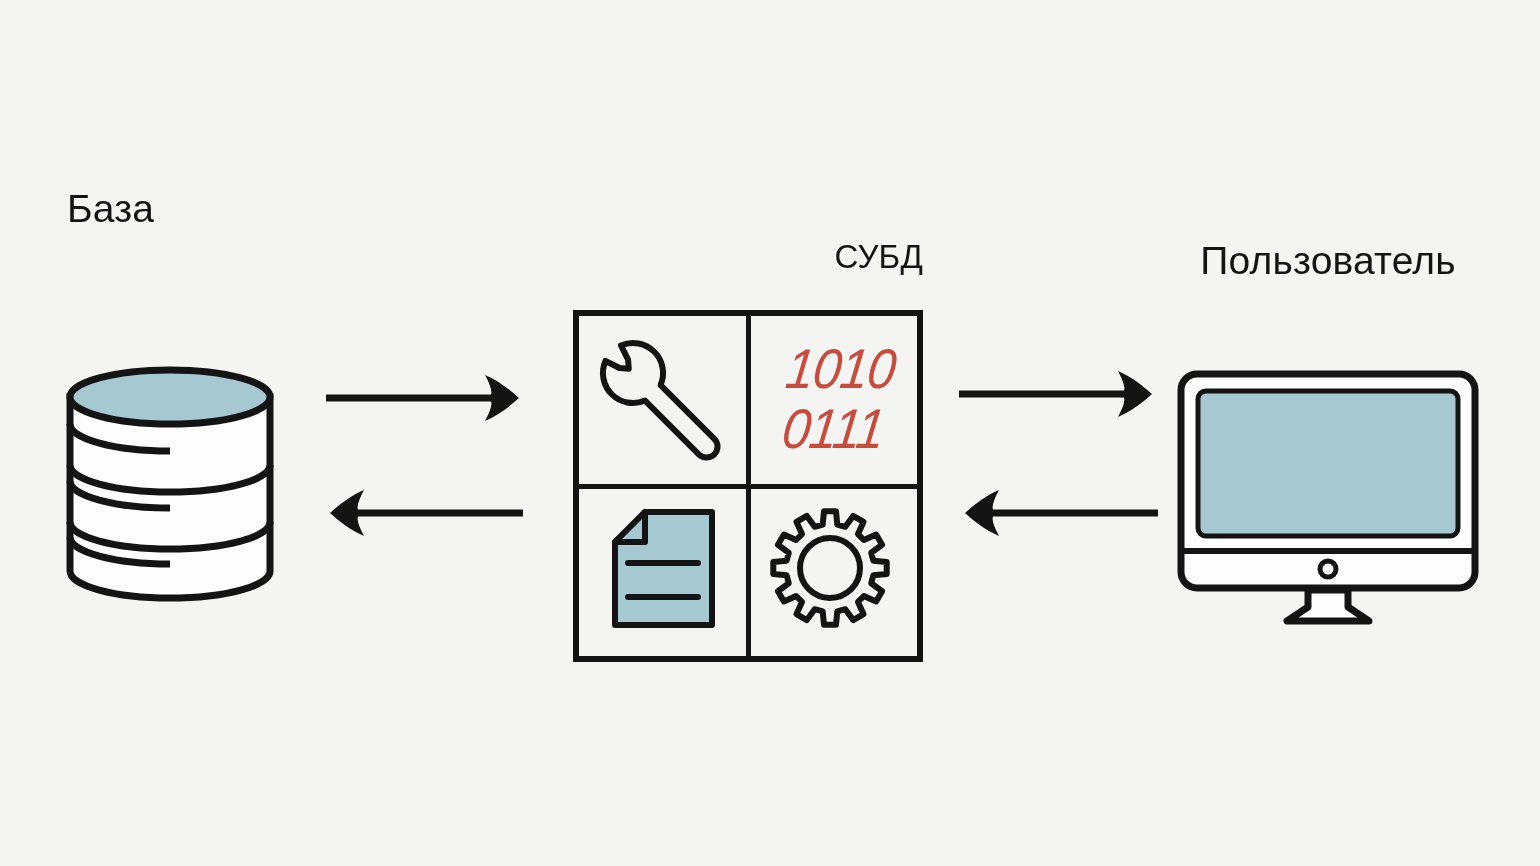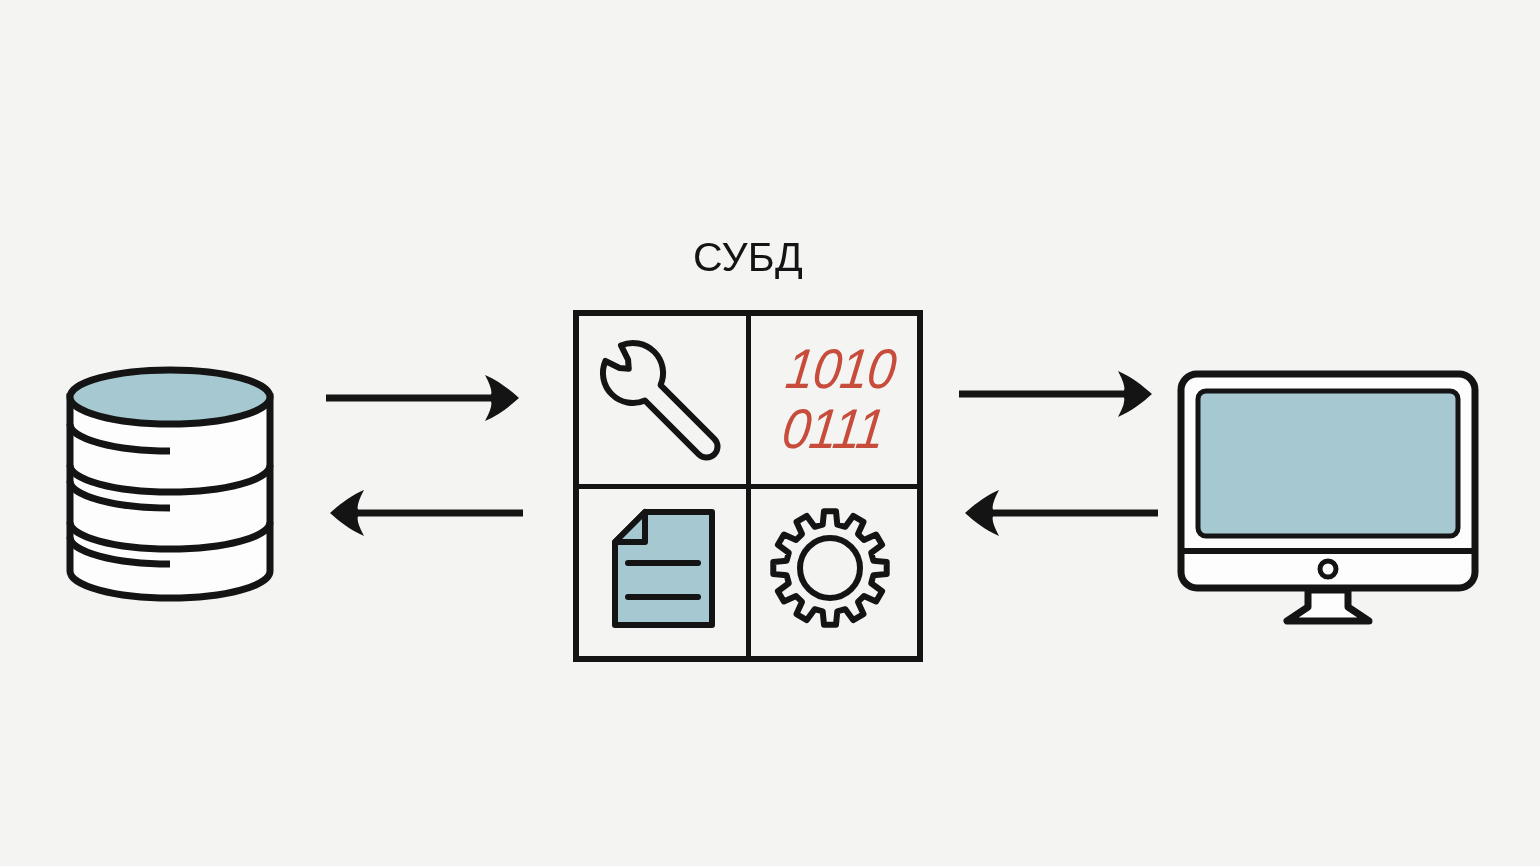--- a/index.html
+++ b/index.html
@@ -21,21 +21,21 @@
   }
   .abs{position:absolute;}
   .node-label{
     font-size:39px;
     line-height:54px;
     letter-spacing:0.2px;
     color:var(--ink);
     white-space:nowrap;
   }
   .label-database{left:67px;top:182px;}
-  .label-dbms{left:573px;top:234px;width:350px;text-align:center;font-size:41px;line-height:46px;}
+  .label-dbms{left:573px;top:234px;width:350px;text-align:right;font-size:33px;line-height:46px;}
   .label-user{left:1177px;top:234px;width:302px;text-align:center;}
   .dbms-box{
     left:573px;top:310px;width:350px;height:352px;
     border:6px solid var(--ink);
     box-sizing:border-box;
   }
   .dbms-divider-v{left:calc(50% - 2.5px);top:0;width:5px;height:100%;background:var(--ink);}
   .dbms-divider-h{top:calc(50% - 2.5px);left:0;height:5px;width:100%;background:var(--ink);}
   .binary-block{
     left:752px;top:318px;width:170px;height:162px;
@@ -47,24 +47,26 @@
     transform:skewX(-7deg) scaleX(0.9);
   }
   svg{display:block;}
 </style>
 </head>
 <body>
 
 <div class="canvas">
 
   <div class="abs node-label label-database">
+    <div>База</div>
   </div>
 
   <div class="abs node-label label-dbms">СУБД</div>
 
+  <div class="abs node-label label-user">Пользователь</div>
 
   <svg class="abs" style="left:63px;top:366px;" width="214" height="238" viewBox="0 0 214 238">
     <path d="M7,31 V205 A100,27 0 0 0 207,205 V31 Z" fill="var(--white)" stroke="var(--ink)" stroke-width="7"></path>
     <path d="M7,99 A100,27 0 0 0 207,99" fill="none" stroke="var(--ink)" stroke-width="7"></path>
     <path d="M7,156 A100,27 0 0 0 207,156" fill="none" stroke="var(--ink)" stroke-width="7"></path>
     <path d="M7,58 A100,27 0 0 0 107,85" fill="none" stroke="var(--ink)" stroke-width="7"></path>
     <path d="M7,115 A100,27 0 0 0 107,142" fill="none" stroke="var(--ink)" stroke-width="7"></path>
     <path d="M7,171 A100,27 0 0 0 107,198" fill="none" stroke="var(--ink)" stroke-width="7"></path>
     <ellipse cx="107" cy="31" rx="100" ry="27" fill="var(--teal)" stroke="var(--ink)" stroke-width="7"></ellipse>
   </svg>

